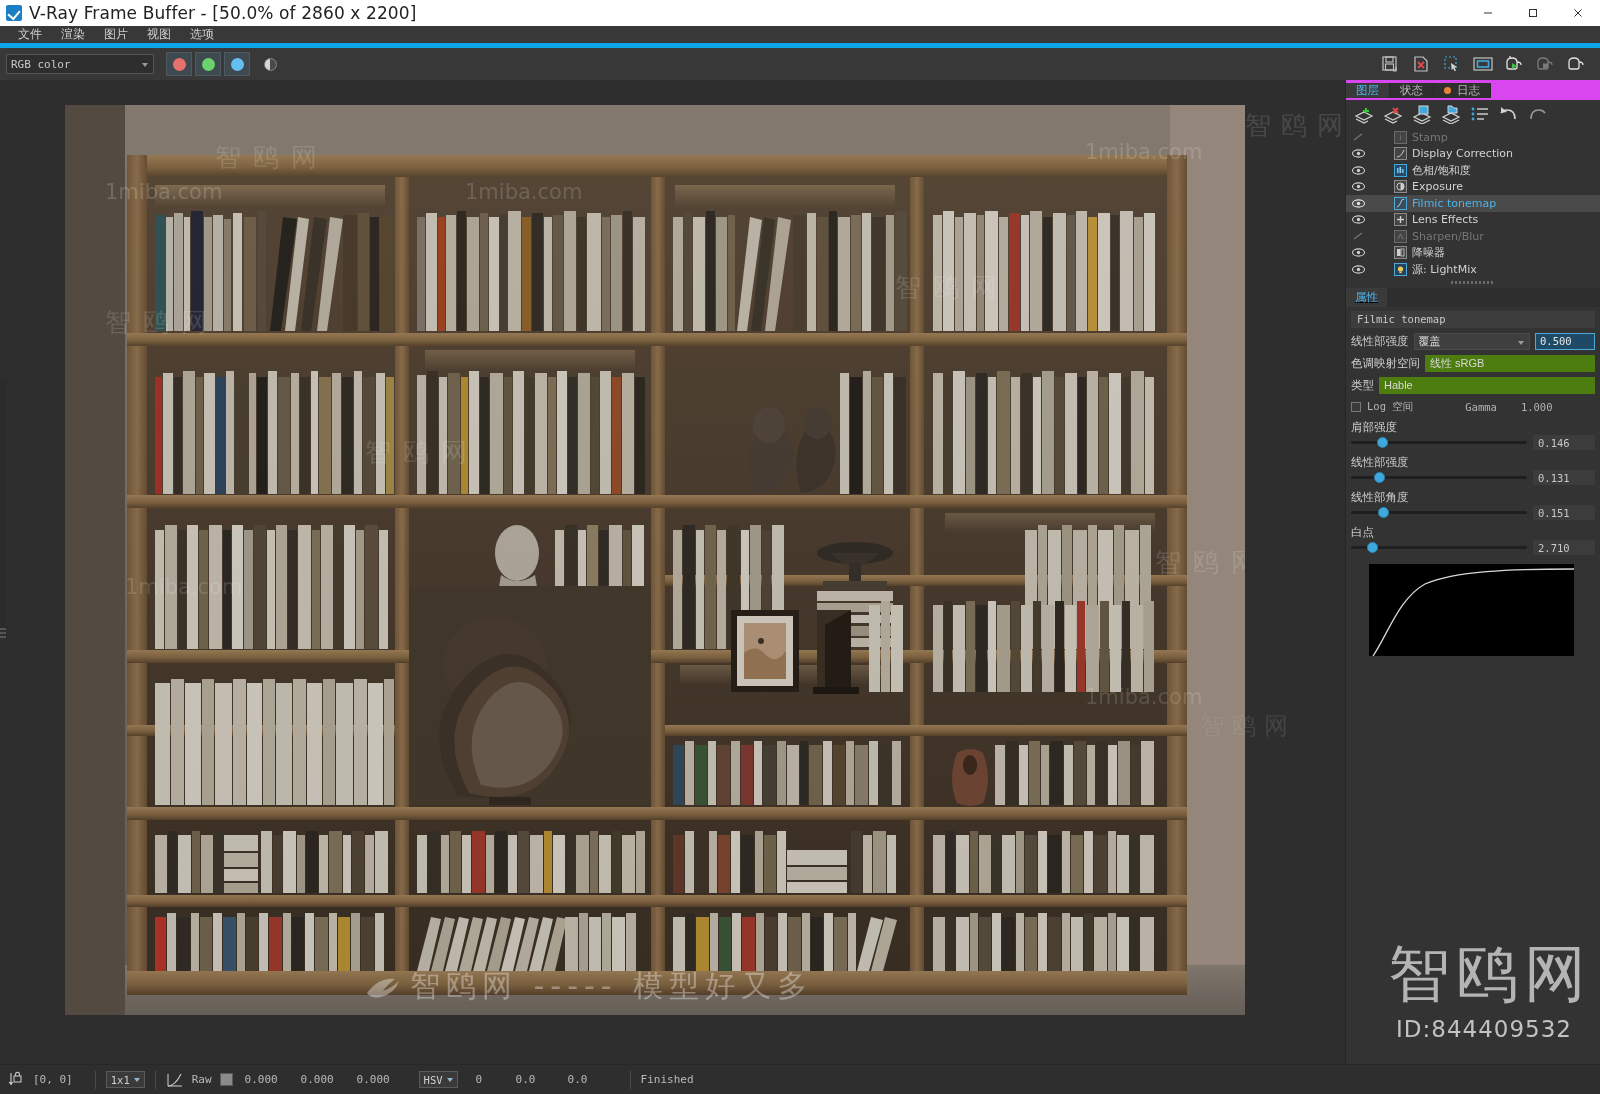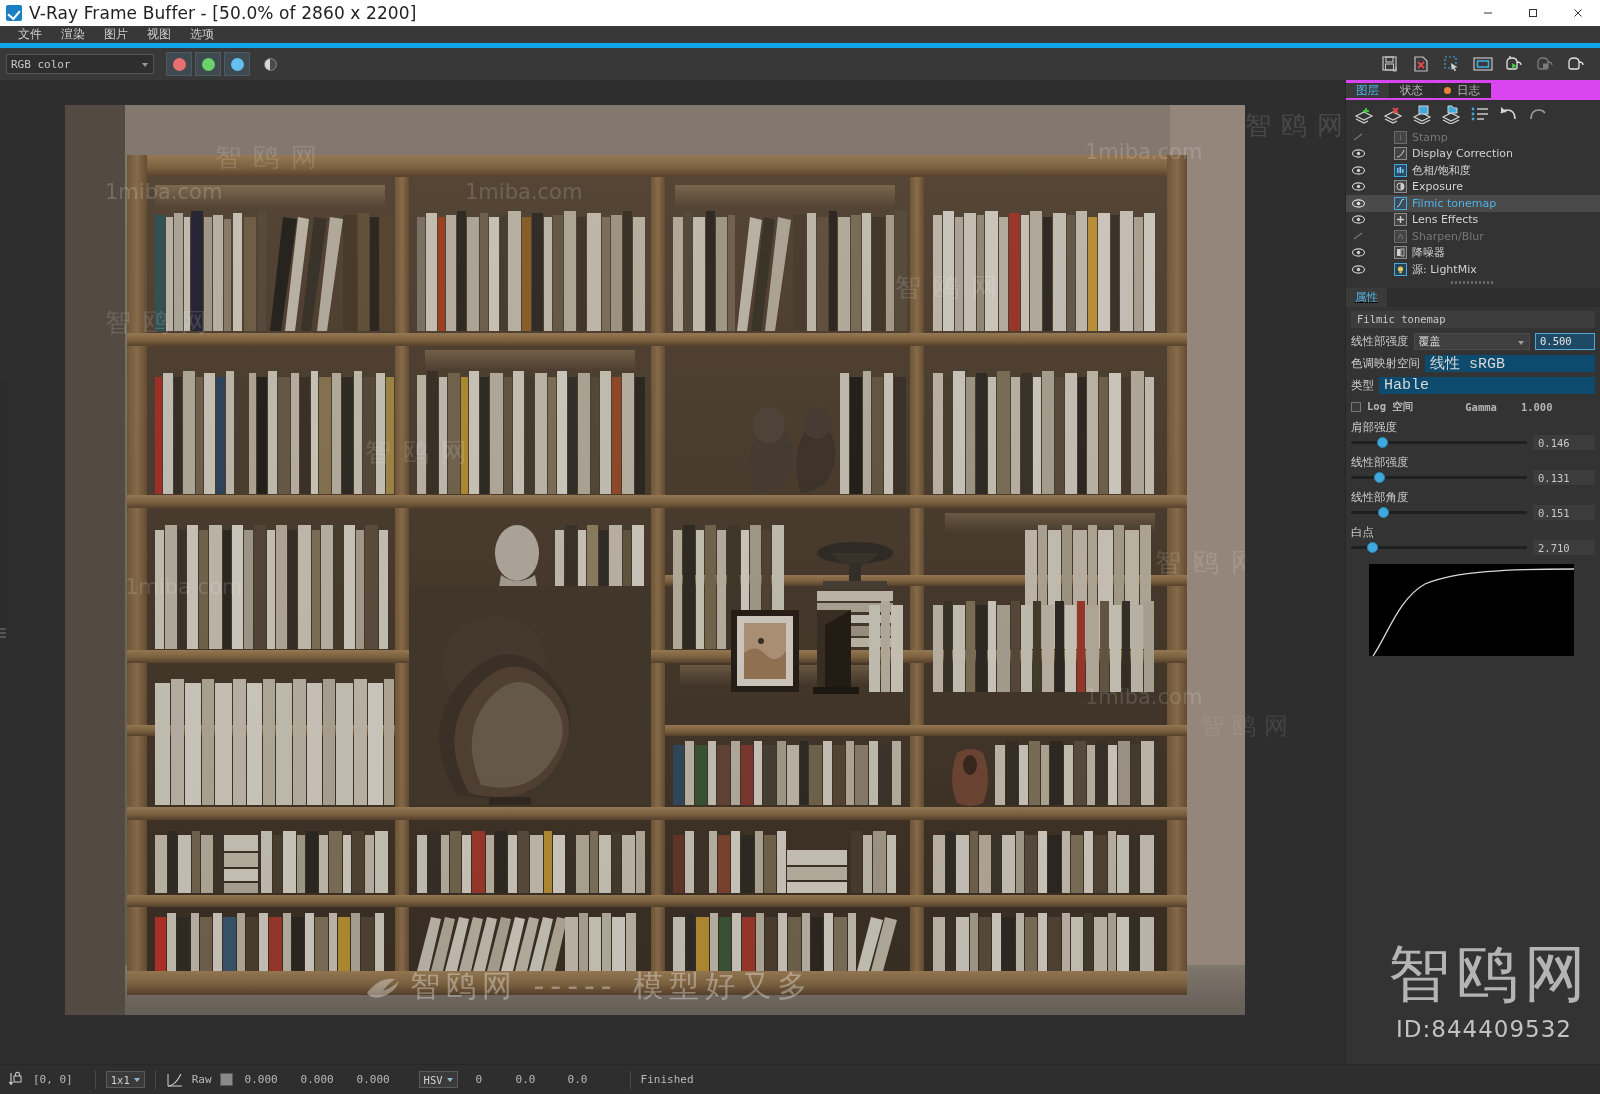--- a/index.html
+++ b/index.html
@@ -160,24 +160,24 @@
     border-left:3.5px solid transparent; border-right:3.5px solid transparent;
     border-top:4px solid #9a9a9a;
   }
   .numfield {
     width:60px; height:17px; background:#2a2a2a; border:1px solid #4fa8d8; color:#d8d8d8;
     font-family:"DejaVu Sans Mono", monospace; font-size:10.5px; display:flex; align-items:center;
     padding-left:4px;
   }
   .numfield.sel { background:#1f4a66; color:#e6e6e6; }
   .flatfield {
-    flex:1; height:17px; background:#0c4a6e; color:#d8d8d8; display:flex; align-items:center;
-    padding-left:5px; font-family:Liberation Mono, monospace; font-size:15px;
-  }
-  .chk-row { display:flex; align-items:center; height:18px; margin-bottom:2px; gap:6px;font-weight:bold;}
+    flex:1; height:17px; background:#4d7c0f; color:#d8d8d8; display:flex; align-items:center;
+    padding-left:5px; font-family:Liberation Sans, sans-serif; font-size:11px;
+  }
+  .chk-row { display:flex; align-items:center; height:18px; margin-bottom:2px; gap:6px;}
   .chkbox { width:10px; height:10px; background:#3a3a3a; border:1px solid #777; }
   .mono-lbl { font-family:"DejaVu Sans Mono", monospace; font-size:10.5px; color:#b4b4b4; }
 
   .slider-label { font-size:11.5px; color:#cfcfcf; margin-top:4px; }
   .slider-row { display:flex; align-items:center; gap:6px; height:16px; }
   .track {
     flex:1; height:3px; background:#1f1f1f; border-radius:2px; position:relative;
   }
   .knob {
     position:absolute; top:-4.5px; width:11px; height:11px; border-radius:50%;

